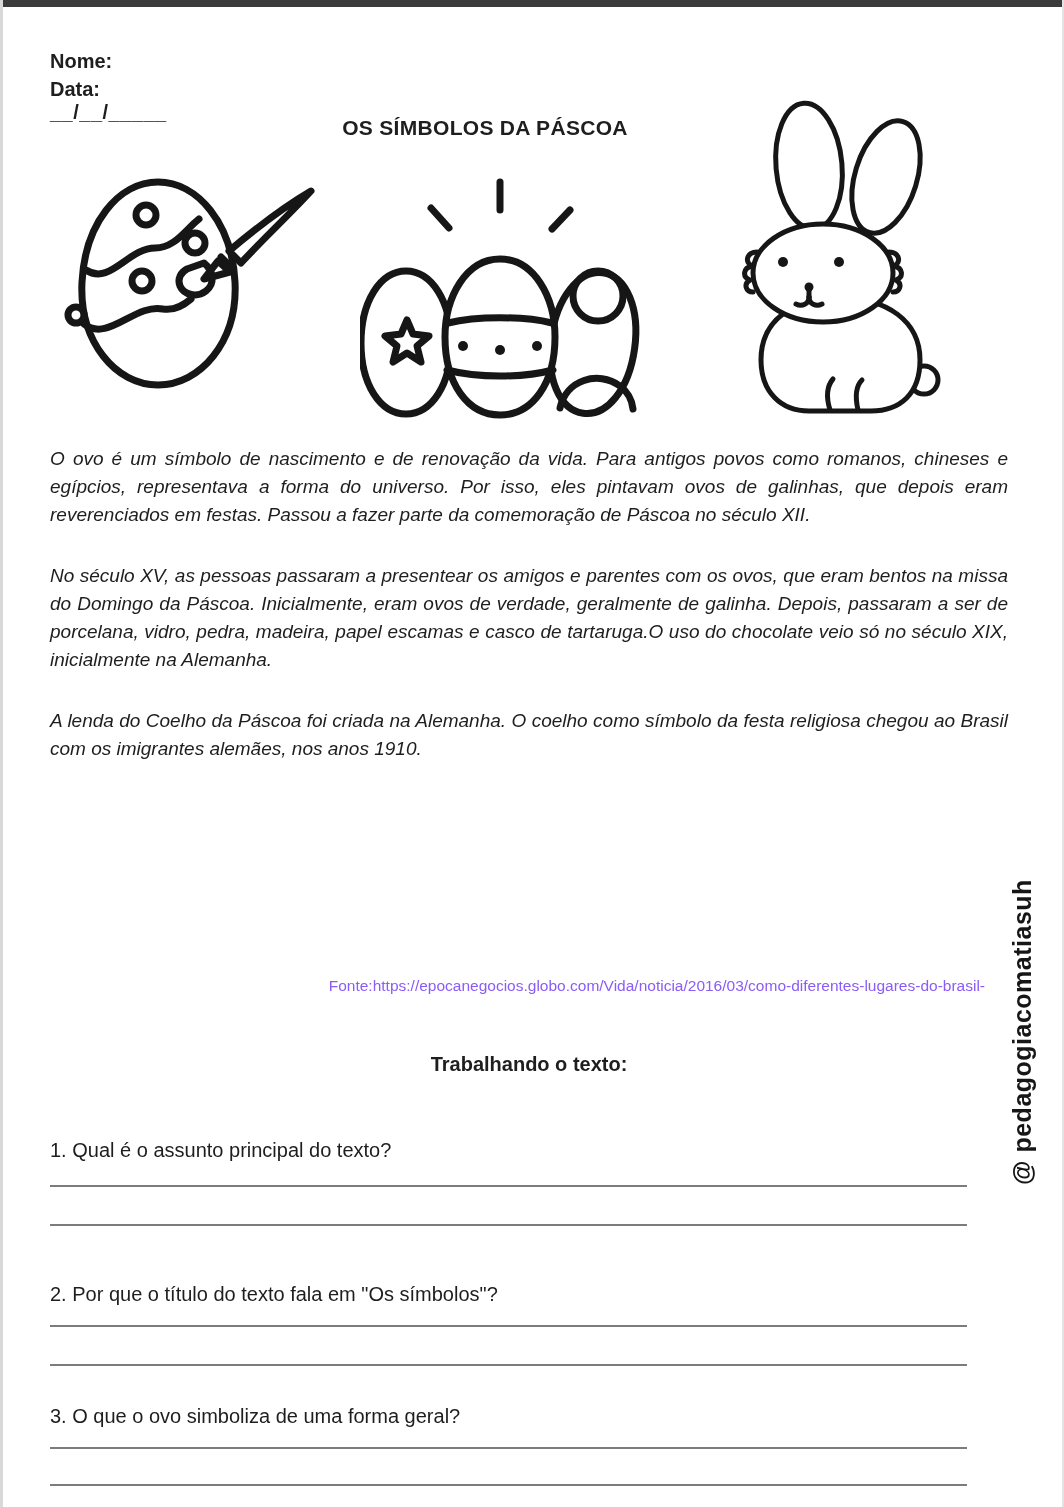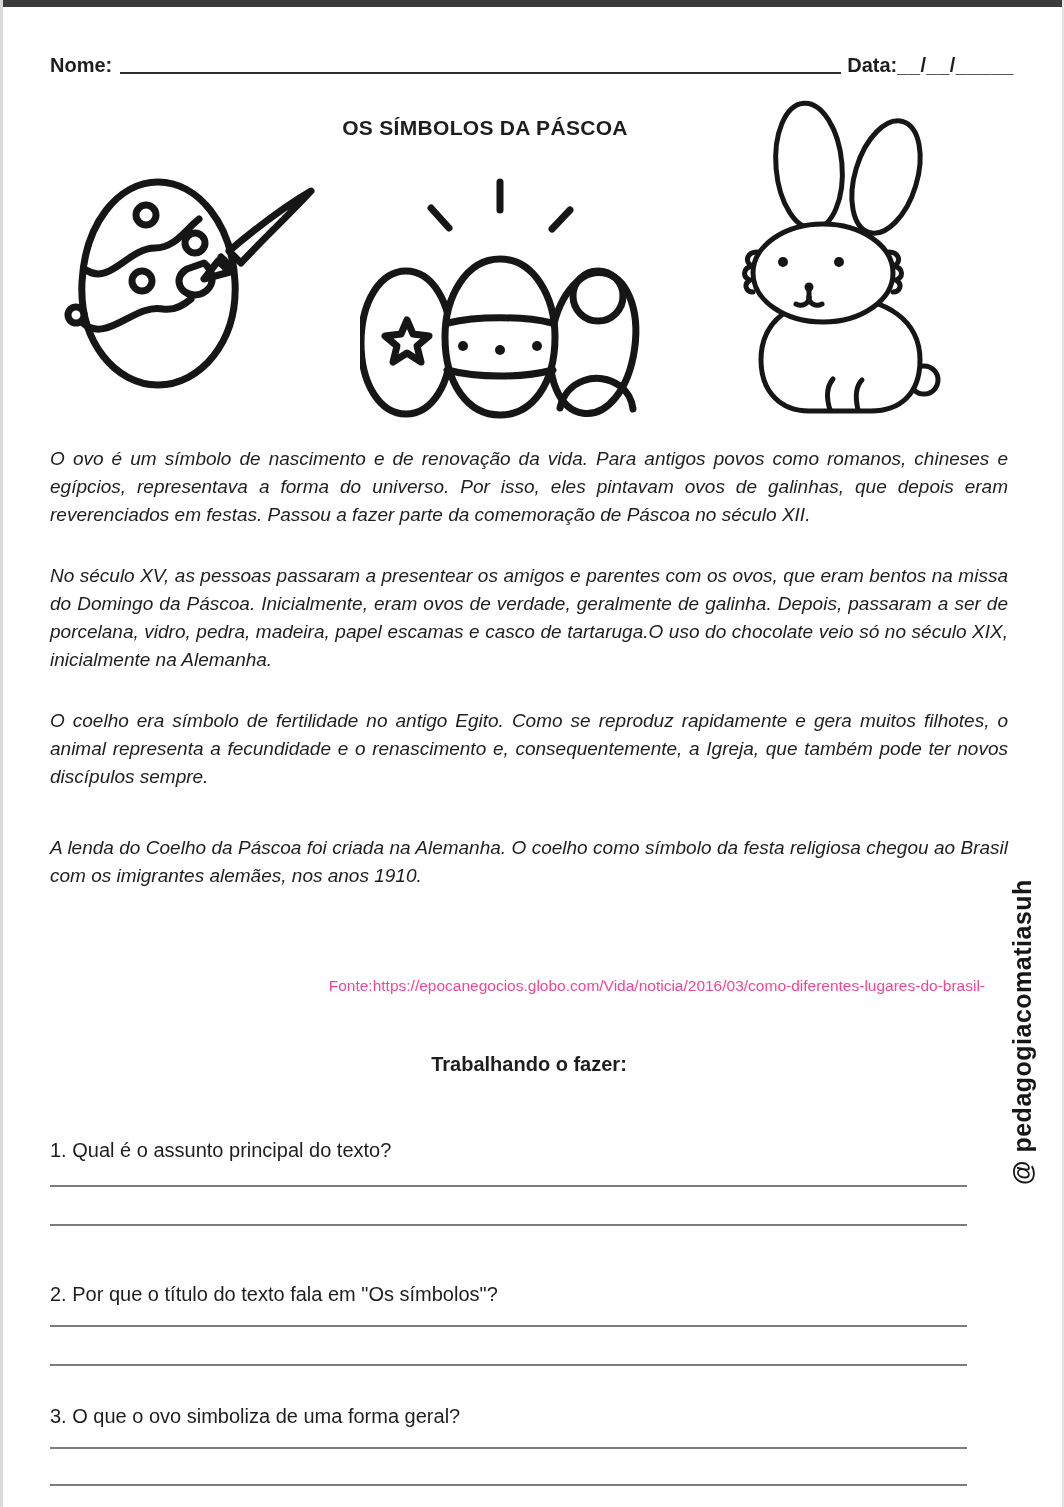--- a/index.html
+++ b/index.html
@@ -7,21 +7,21 @@
     position:relative;width:1064px;height:1507px;background:#ffffff;
     font-family:"Liberation Sans","DejaVu Sans",sans-serif;color:#1e1e1e;
     overflow:hidden;
   }
   .top-edge{position:absolute;top:0;left:0;width:1064px;height:7px;background:#3b3b3b;}
   .left-edge{position:absolute;top:0;left:0;width:3px;height:1507px;background:#d9d9d9;}
   .right-edge{position:absolute;top:0;right:0;width:2px;height:1507px;background:#e3e3e3;}
 
   .header{
     position:absolute;top:50px;left:50px;width:964px;
-    display:flex;align-items:flex-end;font-size:20px;font-weight:bold;
+    display:flex;align-items:flex-start;font-size:20px;font-weight:bold;flex-direction:column;
   }
   .name-line{flex:1;height:22px;border-bottom:2px solid #2e2e2e;margin:0 6px 3px 8px;}
   .date-blanks{font-weight:bold;letter-spacing:0.5px;}
 
   .title{
     position:absolute;top:116px;left:50px;width:870px;text-align:center;
     font-size:21px;font-weight:bold;letter-spacing:0.3px;
   }
 
   .illus{position:absolute;}
@@ -29,21 +29,21 @@
   .illus-eggs{left:360px;top:172px;}
   .illus-bunny{left:723px;top:92px;}
 
   .paragraphs{position:absolute;top:445px;left:50px;width:958px;font-style:italic;}
   .para{margin:0 0 33px 0;text-align:justify;font-size:19px;line-height:28px;}
   .para-3{margin-bottom:43px;}
   .para-4{margin-bottom:4px;}
 
   .source{
     position:absolute;top:973px;left:50px;width:935px;text-align:right;
-    font-size:15.5px;line-height:25px;color:#ec4899;
+    font-size:15.5px;line-height:25px;color:#8b5cf6;
   }
 
   .section-heading{
     position:absolute;top:1053px;left:50px;width:958px;text-align:center;
     font-size:20px;font-weight:bold;
   }
 
   .questions{position:absolute;top:1138px;left:50px;width:917px;}
   .question-text{font-size:20px;line-height:24px;margin:0;}
   .q-2{margin-top:56px;}
@@ -138,29 +138,28 @@
         <path d="M86,205 C86,212 93,215 99,212"></path>
         <path d="M107,318 c-4,-13 -3,-24 3,-31"></path>
         <path d="M135,318 c-3,-13 -2,-24 4,-30"></path>
       </g>
     </svg>
   </div>
 
   <div class="paragraphs">
     <p class="para">O ovo é um símbolo de nascimento e de renovação da vida. Para antigos povos como romanos, chineses e egípcios, representava a forma do universo. Por isso, eles pintavam ovos de galinhas, que depois eram reverenciados em festas. Passou a fazer parte da comemoração de Páscoa no século XII.</p>
     <p class="para">No século XV, as pessoas passaram a presentear os amigos e parentes com os ovos, que eram bentos na missa do Domingo da Páscoa. Inicialmente, eram ovos de verdade, geralmente de galinha. Depois, passaram a ser de porcelana, vidro, pedra, madeira, papel escamas e casco de tartaruga.O uso do chocolate veio só no século XIX, inicialmente na Alemanha.</p>
-    <p class="para para-3">O coelho era símbolo de fertilidade no antigo Egito. Como se reproduz rapidamente e gera muitos filhotes, o animal representa a fecundidade e o renascimento e, consequentemente, a Igreja, que também pode ter novos discípulos sempre.</p>
     <p class="para para-4">A lenda do Coelho da Páscoa foi criada na Alemanha. O coelho como símbolo da festa religiosa chegou ao Brasil com os imigrantes alemães, nos anos 1910.</p>
   </div>
 
   <div class="source">
     <div>Fonte:https://epocanegocios.globo.com/Vida/noticia/2016/03/como-diferentes-lugares-do-brasil-</div>
   </div>
 
-  <div class="section-heading">Trabalhando o fazer:</div>
+  <div class="section-heading">Trabalhando o texto:</div>
 
   <div class="questions">
     <p class="question-text q-1">1. Qual é o assunto principal do texto?</p>
     <div class="answer-line al-first"></div>
     <div class="answer-line al-second"></div>
 
     <p class="question-text q-2">2. Por que o título do texto fala em "Os símbolos"?</p>
     <div class="answer-line al-first-tight"></div>
     <div class="answer-line al-second"></div>
 

